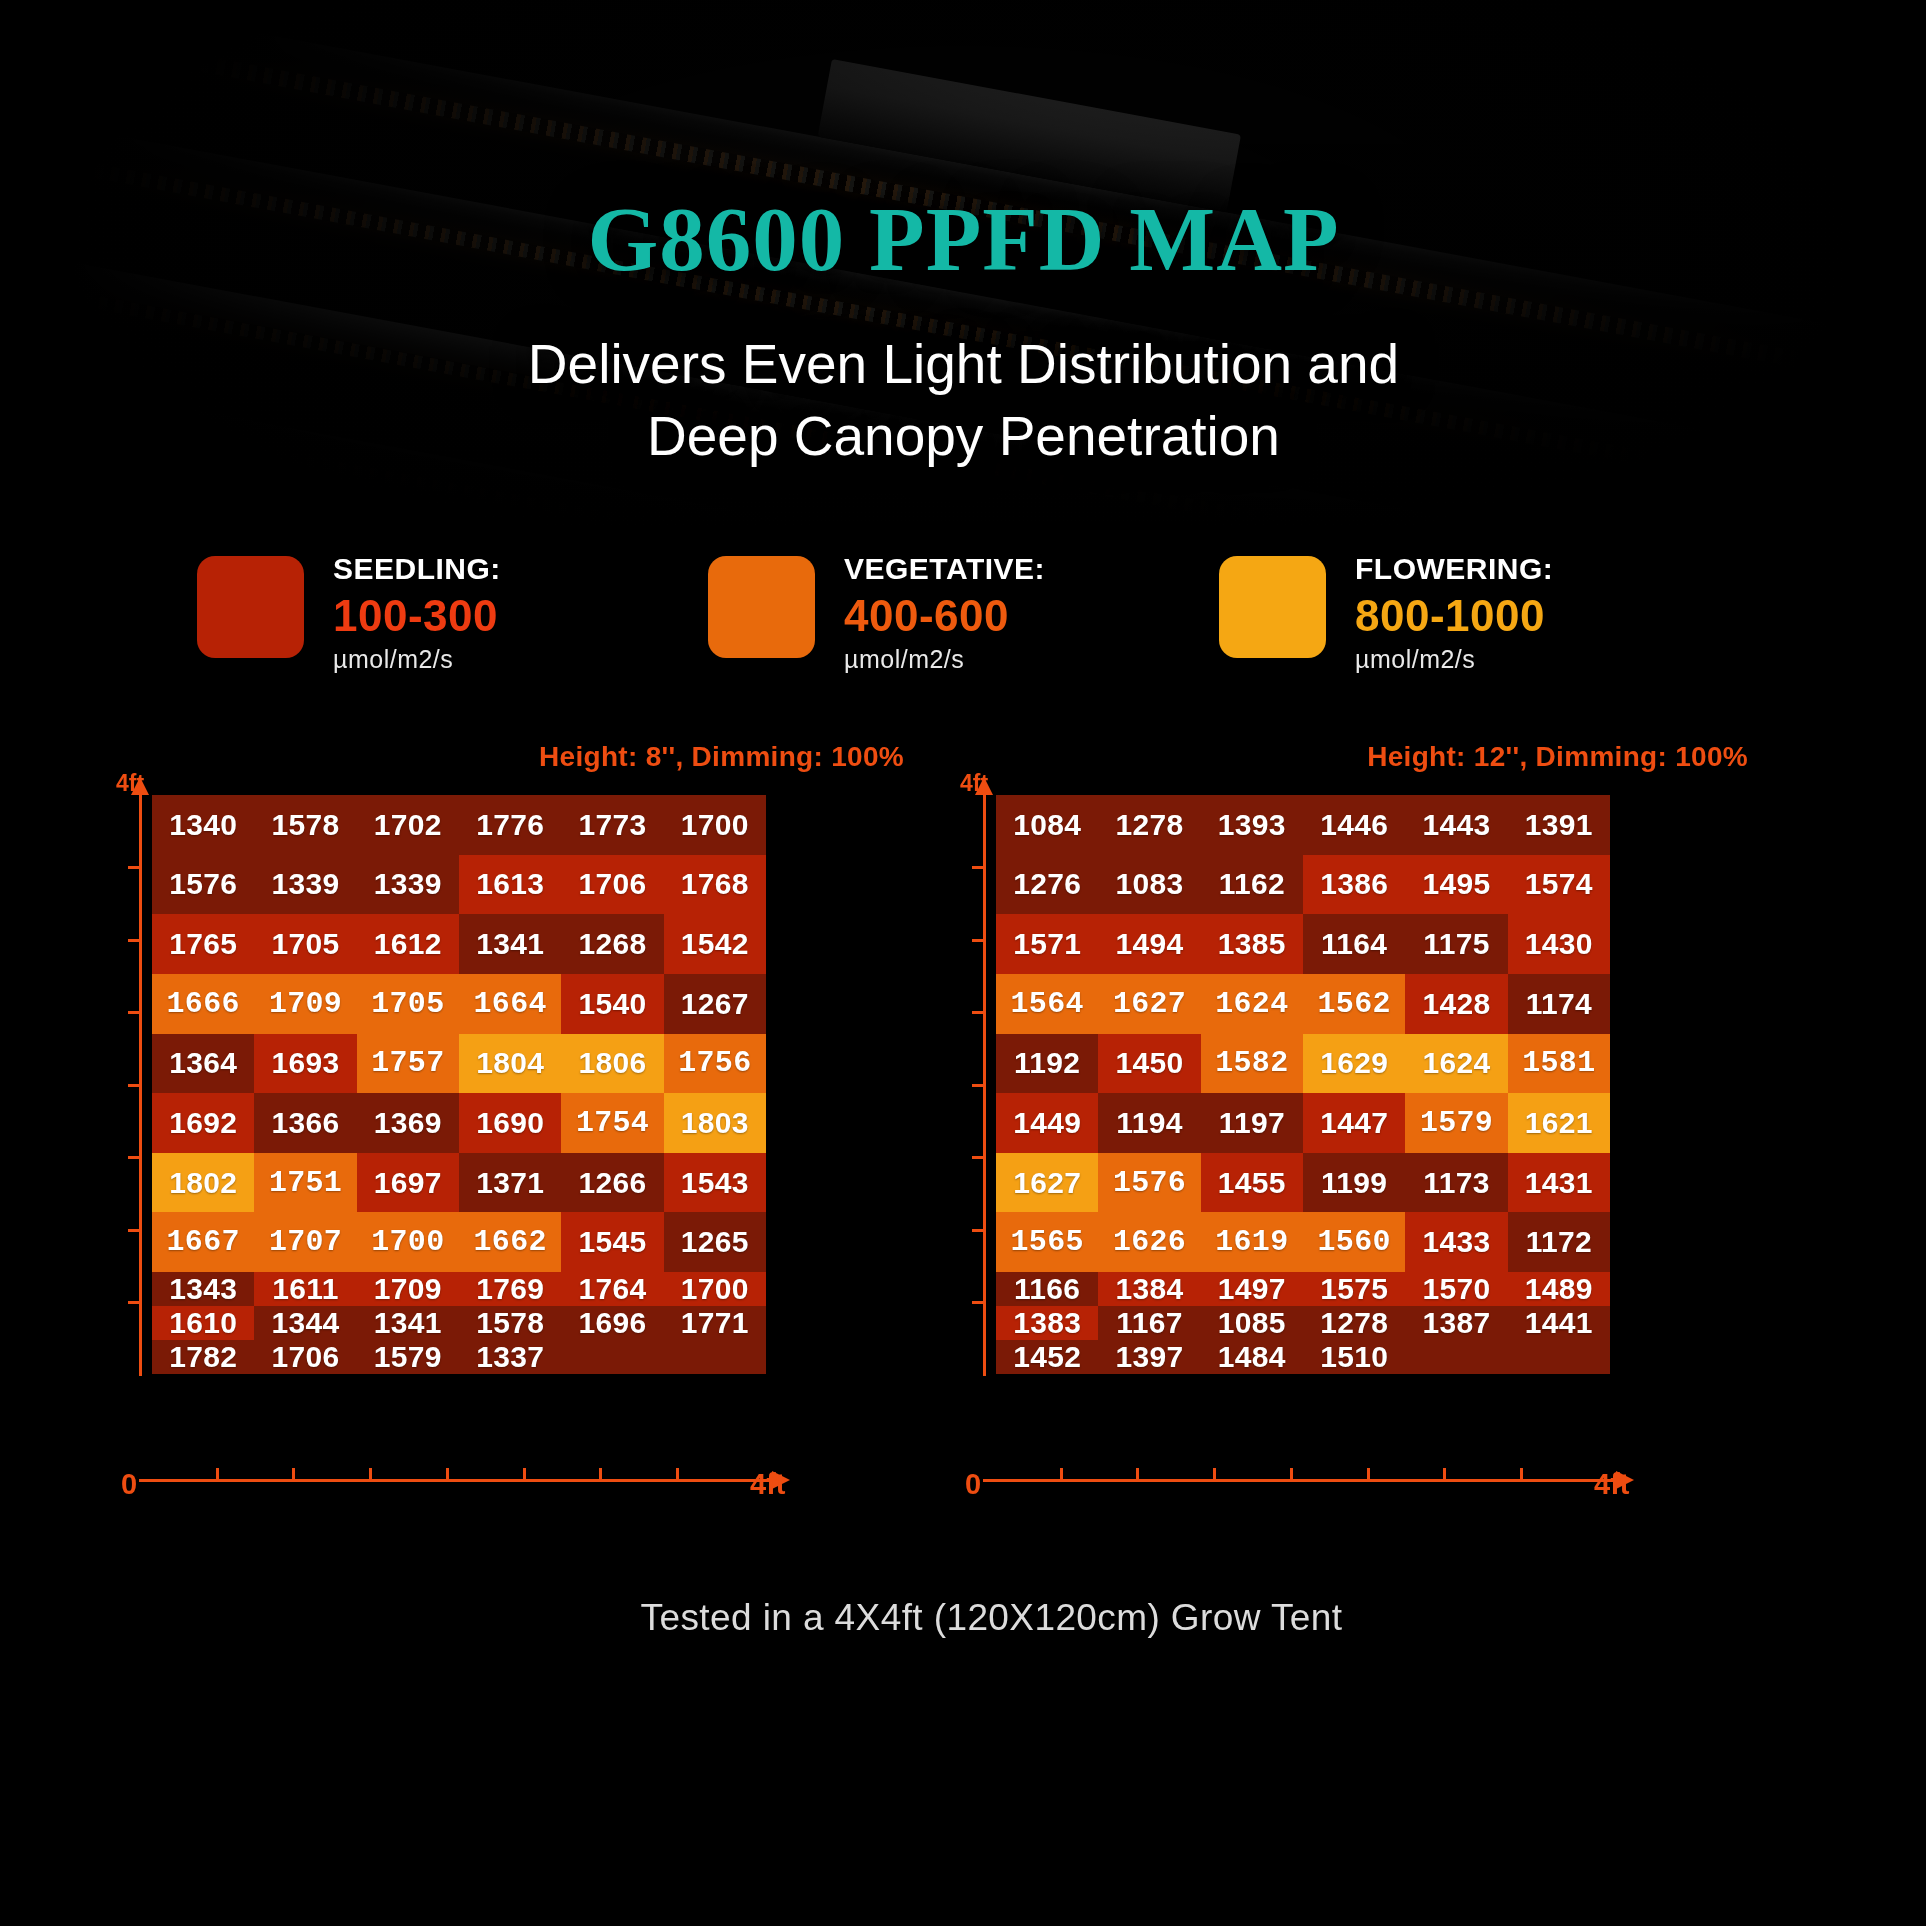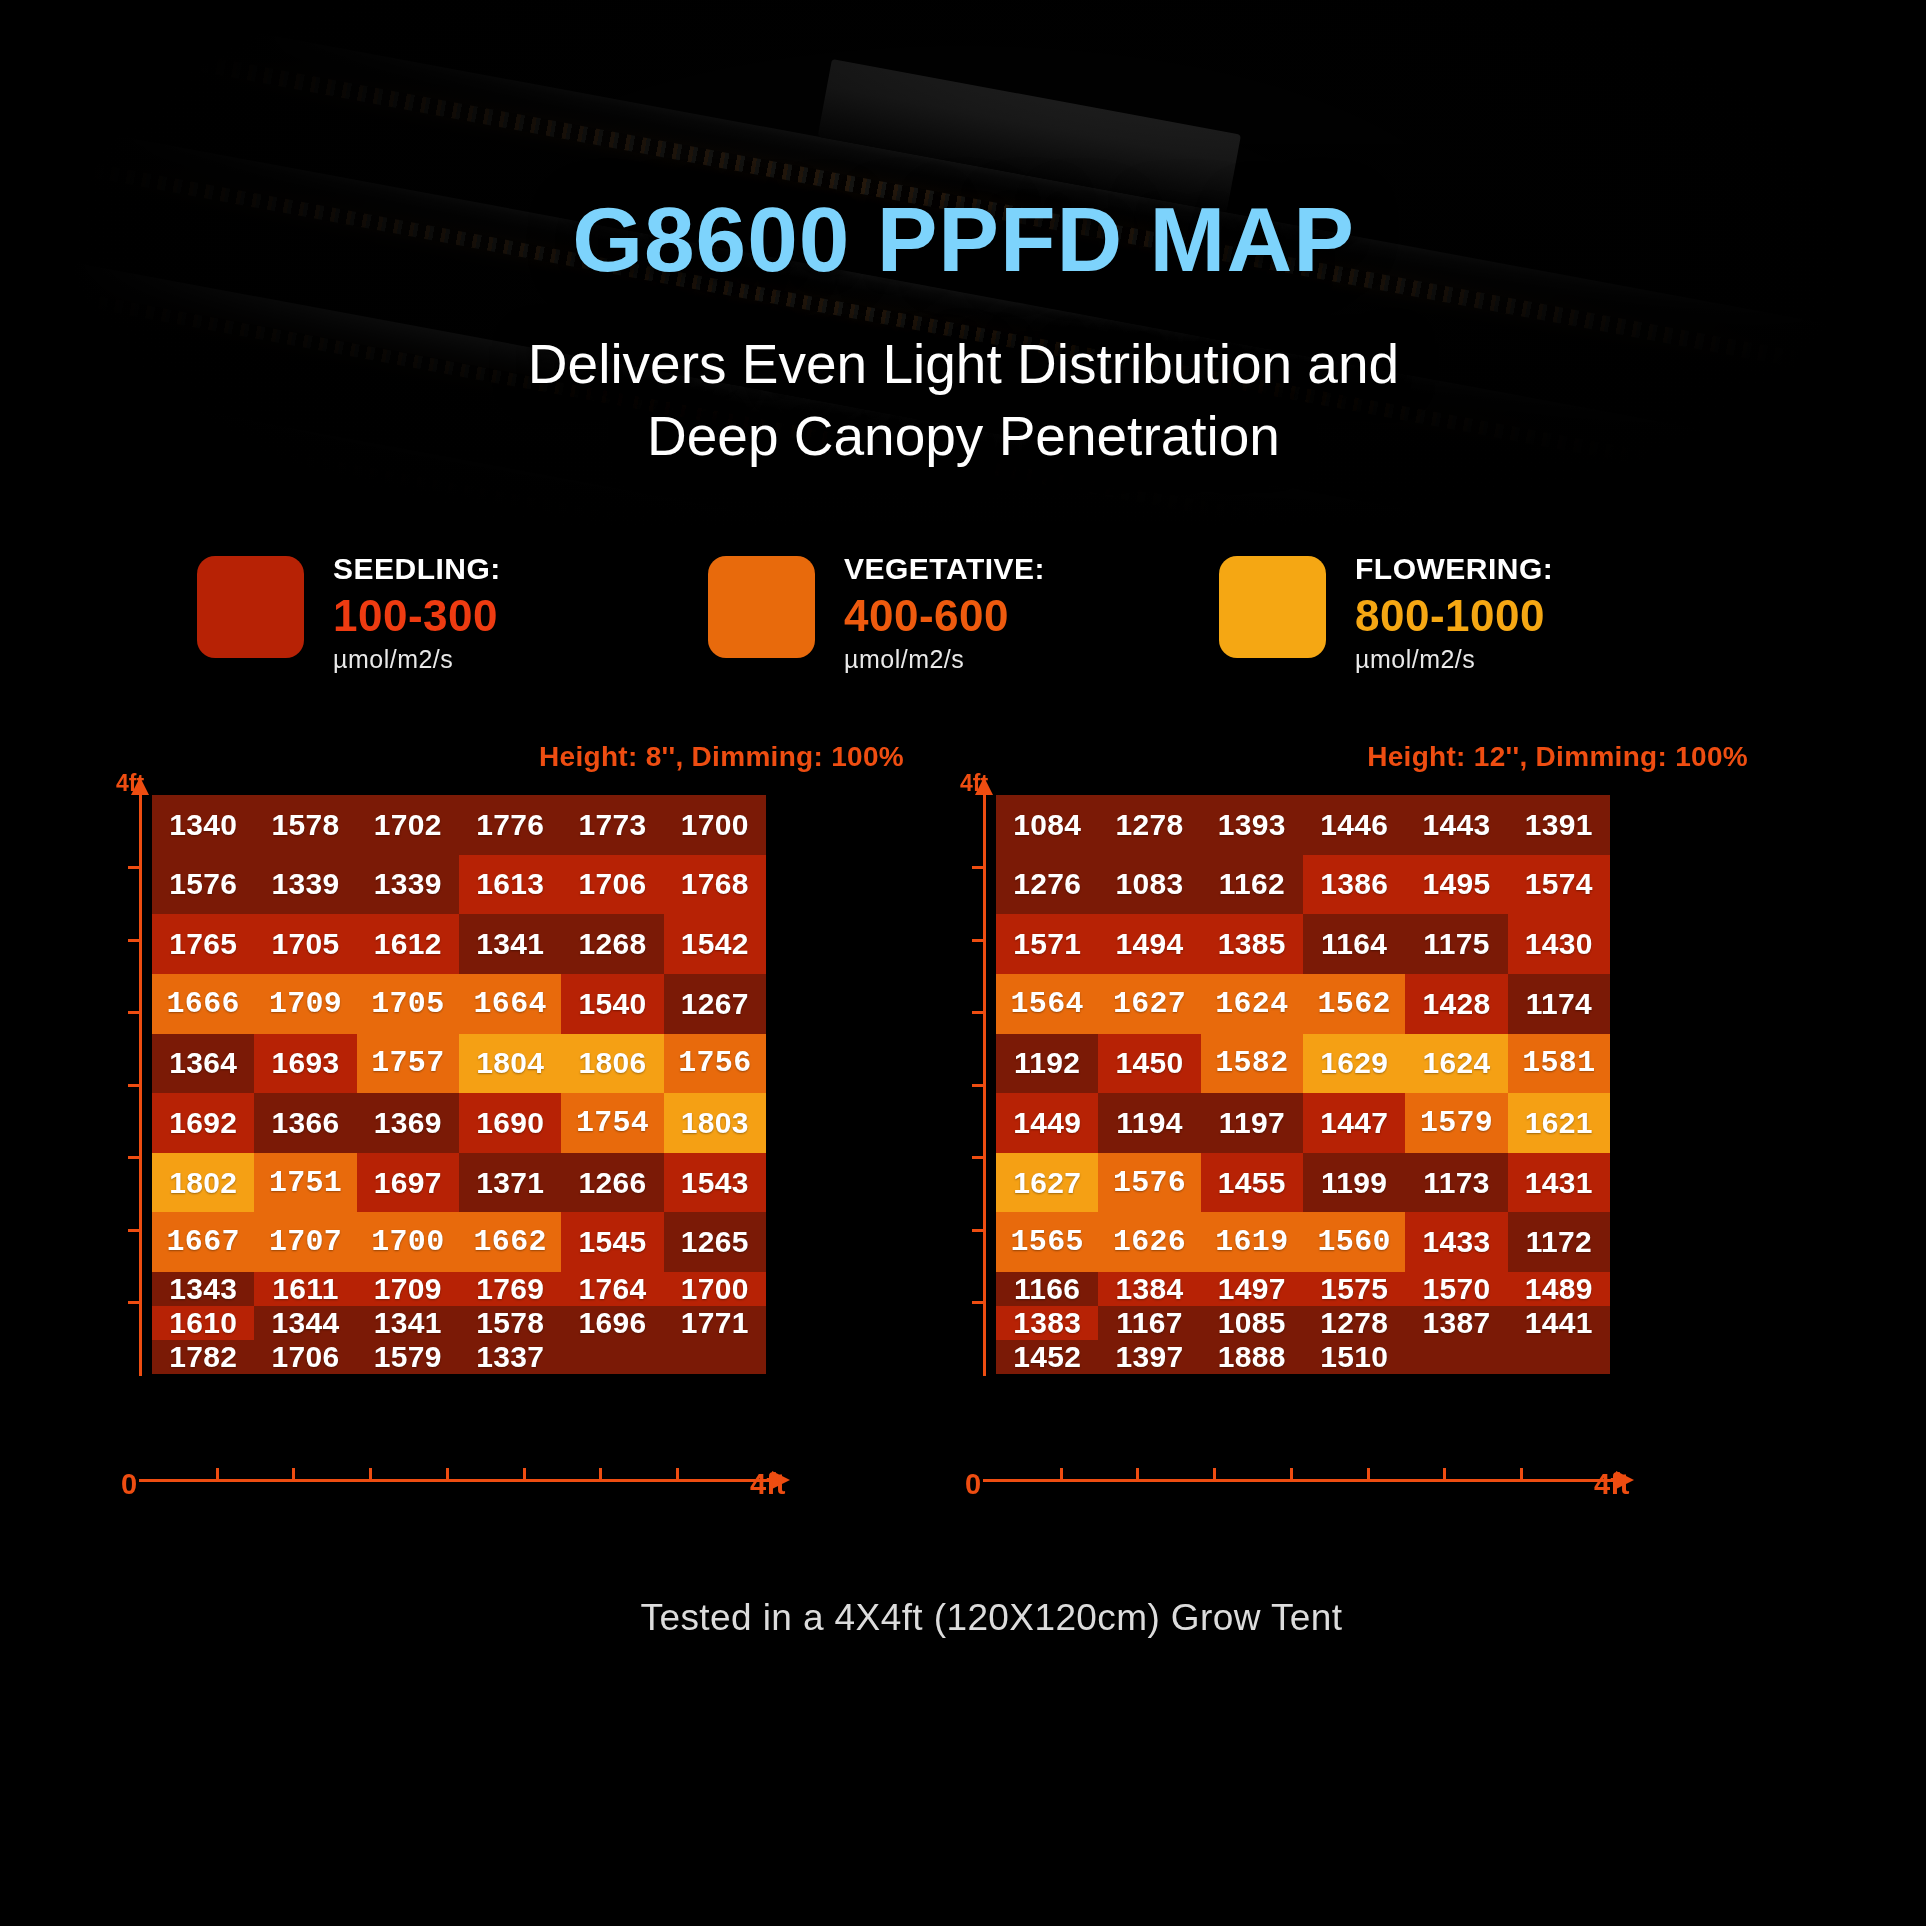--- a/index.html
+++ b/index.html
@@ -27,22 +27,23 @@
   .bar.edge { background:linear-gradient(to bottom,#cfcfcf,#8e8e8e 40%,#2c2c2c); }
   #heroFade {
     position:absolute; left:0; top:0; width:100%; height:100%;
     background:radial-gradient(ellipse 1089px 416px at 50% 46%, rgba(0,0,0,.72) 0%, rgba(0,0,0,.88) 48%, #000 82%),
                linear-gradient(to bottom, rgba(0,0,0,.25) 0%, rgba(0,0,0,.35) 55%, #000 100%);
   }
 
   #titleWrap { position:absolute; left:0; top:0; width:100%; text-align:center; z-index:6; }
   #mainTitle {
     margin-top:194px; font-size:91px; font-weight:bold; letter-spacing:1px;
-    color:#7dd3fc; line-height:1.0;
+    color:#14b8a6; line-height:1.0;
     text-shadow:0 3px 18px rgba(0,0,0,.95), 0 0 44px rgba(0,0,0,.9);
+    font-family:Liberation Serif, serif;
   }
   #subTitle {
     margin-top:44px; font-size:55px; font-weight:400; color:#fff; line-height:1.30;
     text-shadow:0 2px 14px rgba(0,0,0,.95), 0 0 36px rgba(0,0,0,.85);
   }
 
   
   #legend {
     position:absolute; top:552px; left:0; width:1927px; height:129px;
     display:flex; justify-content:center; align-items:flex-start; gap:0;
@@ -353,20 +354,20 @@
         <div class="cell band-2">1570</div>
         <div class="cell band-2">1489</div>
         <div class="cell band-2">1383</div>
         <div class="cell band-1">1167</div>
         <div class="cell band-1">1085</div>
         <div class="cell band-1">1278</div>
         <div class="cell band-1">1387</div>
         <div class="cell band-1">1441</div>
         <div class="cell band-1">1452</div>
         <div class="cell band-1">1397</div>
-        <div class="cell band-1">1888</div>
+        <div class="cell band-1">1484</div>
         <div class="cell band-1">1510</div>
       </div>
   </div>
 </div>
 
 <div id="footer">Tested in a 4X4ft (120X120cm) Grow Tent</div>
 
 
 </body></html>

